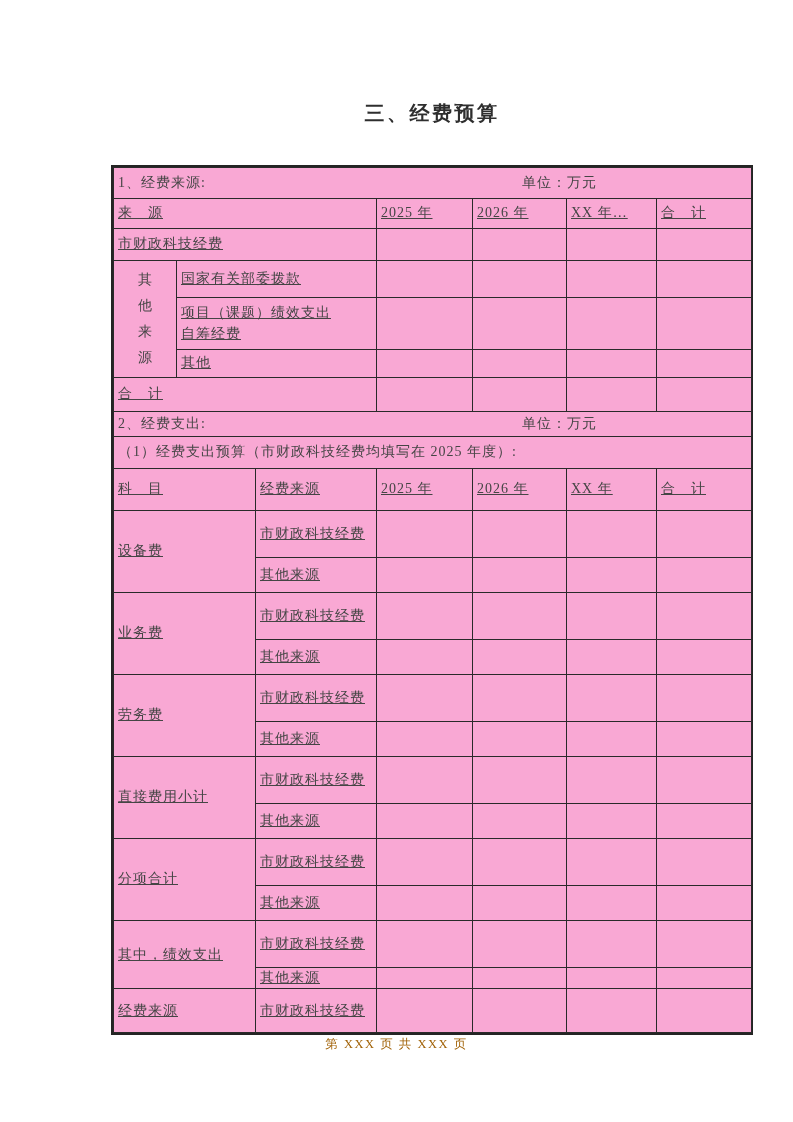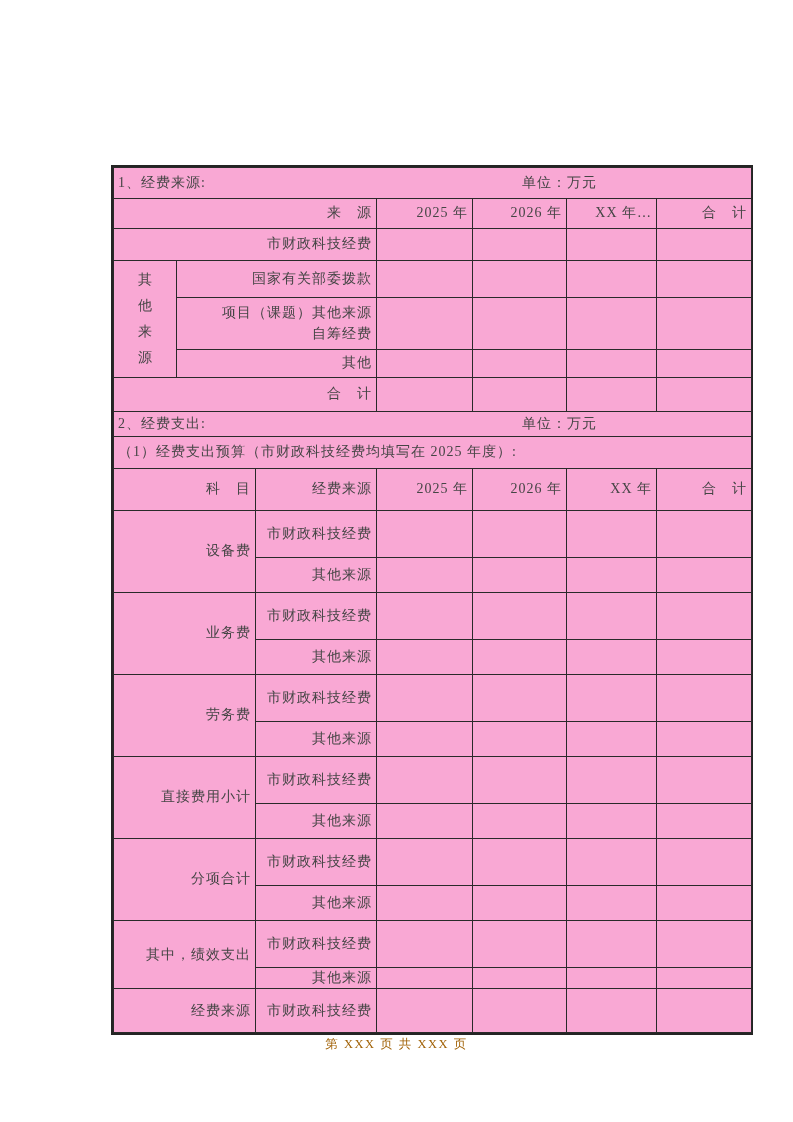--- a/index.html
+++ b/index.html
@@ -27,38 +27,39 @@
   }
   #expense-table{margin-top:-1px;}
   table.tbl td{
     border:1px solid #2a2a2a;
     padding:0 4px;
     line-height:1.45;
     letter-spacing:1px;
     vertical-align:middle;
     overflow:hidden;
   }
-  .center{text-align:right;}
+  .center{text-align:left;text-decoration:underline;}
   .section-cell{position:relative;padding-left:7px;}
   .unit{position:absolute;left:408px;top:50%;transform:translateY(-50%);white-space:nowrap;}
   .subtitle-cell{padding-left:4px;margin-left:16px;}
   .src{padding:0 12px;}
   .prewrap{white-space:pre-line;}
   .vert-cell{vertical-align:middle;}
   .vert{display:block;width:1em;margin:0 auto;word-break:break-all;line-height:1.85;letter-spacing:0;text-align:center;}
   .footer{
     position:absolute;top:1036px;left:0;width:793px;
     text-align:center;font-size:12.5px;letter-spacing:1.5px;color:#a16207;
   }
 </style>
 </head>
 <body>
 
 <div class="page">
 
+  <h1 class="title">三、经费预算</h1>
 
   <div class="table-wrap">
 
     <table class="tbl" id="funding-table">
       <colgroup>
         <col style="width:63px">
           <col style="width:200px">
           <col style="width:96px">
         <col style="width:94px">
           <col style="width:90px">
@@ -89,21 +90,21 @@
           <td rowspan="3" class="vert-cell">
             <span class="vert">其他来源</span>
           </td>
           <td class="center">国家有关部委拨款</td>
           <td></td>
           <td></td>
           <td></td>
           <td></td>
         </tr>
         <tr style="height:52px">
-          <td class="center prewrap">项目（课题）其他来源
+          <td class="center prewrap">项目（课题）绩效支出
 自筹经费</td>
           <td></td>
           <td></td>
           <td></td>
           <td></td>
         </tr>
         <tr style="height:28px">
           <td class="center">其他</td>
           <td></td>
           <td></td>

